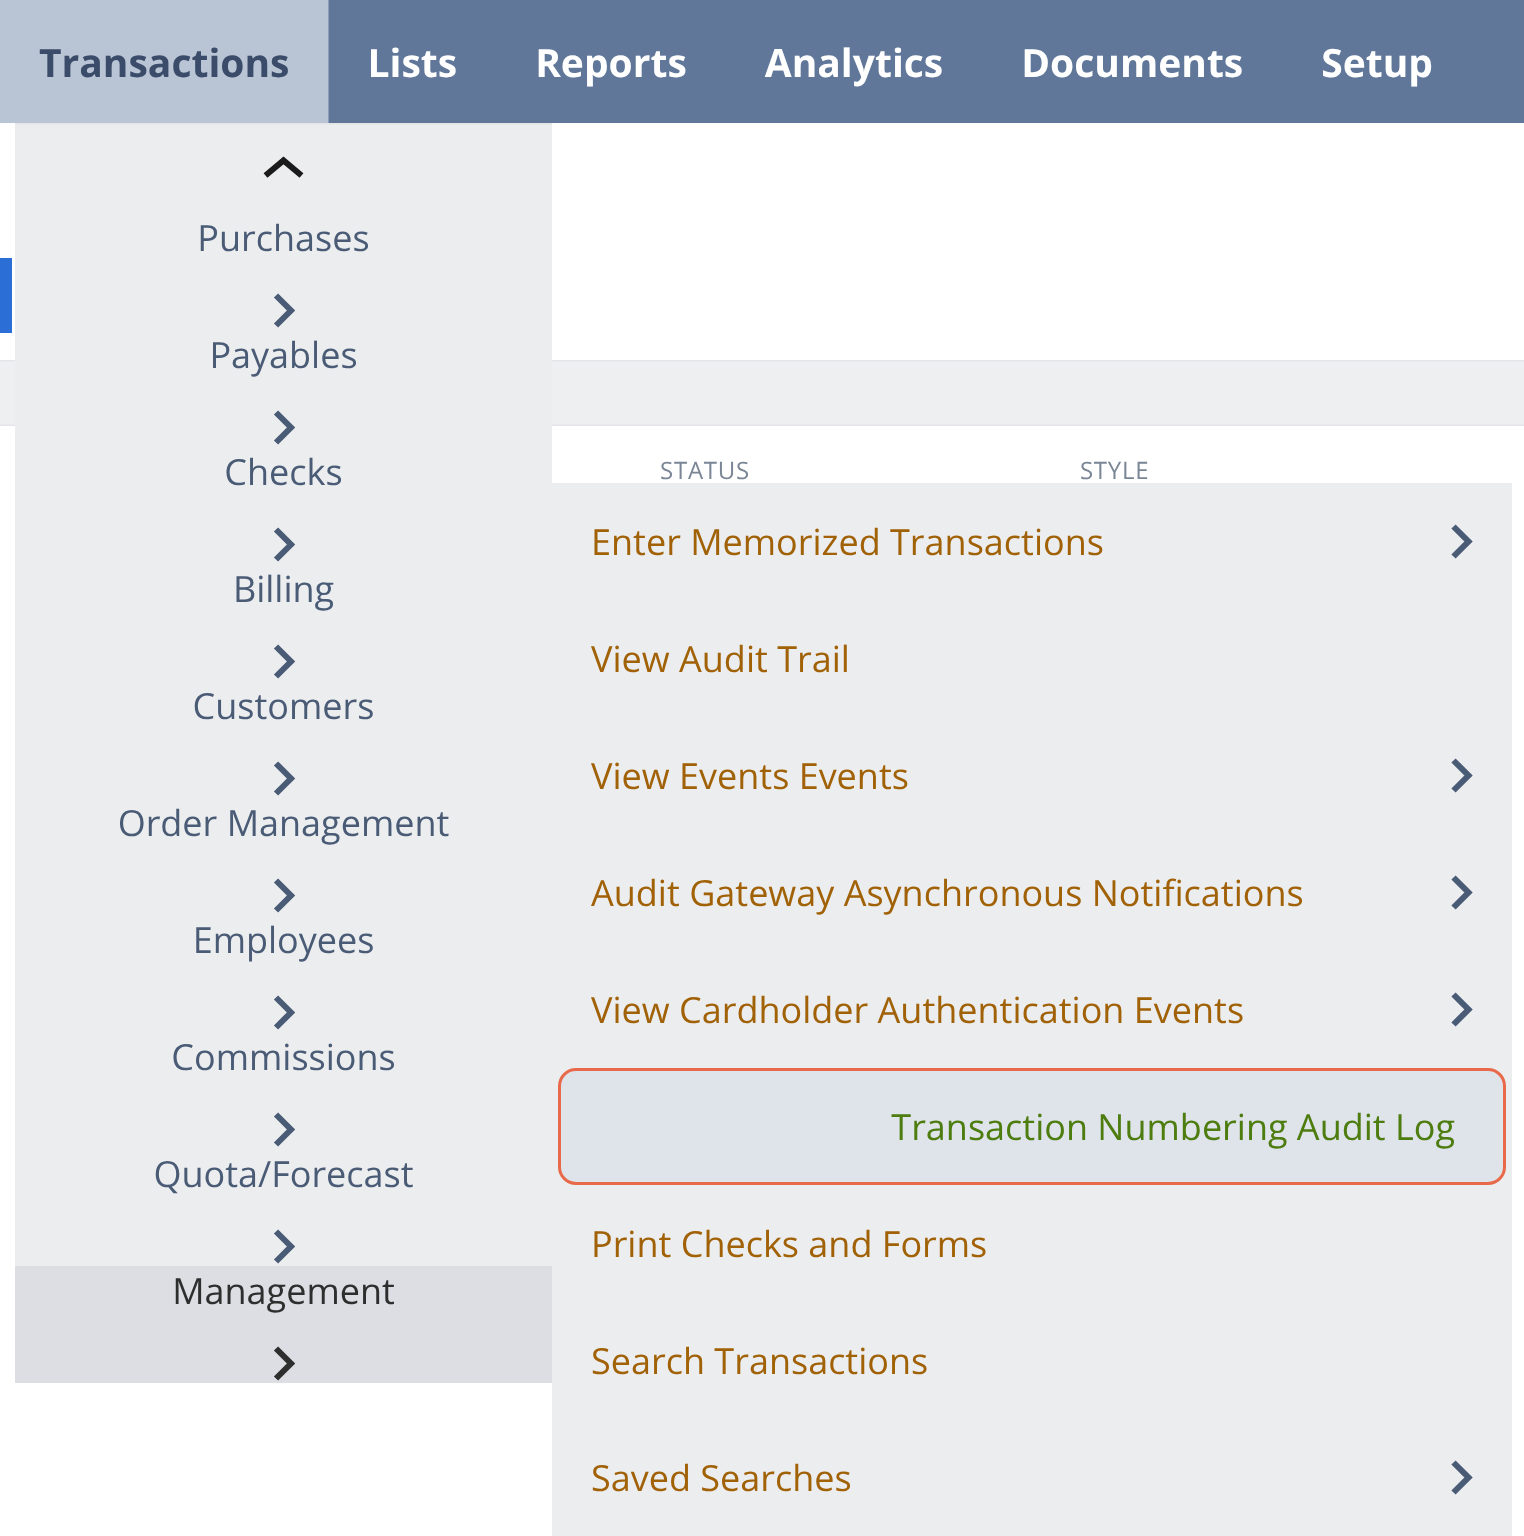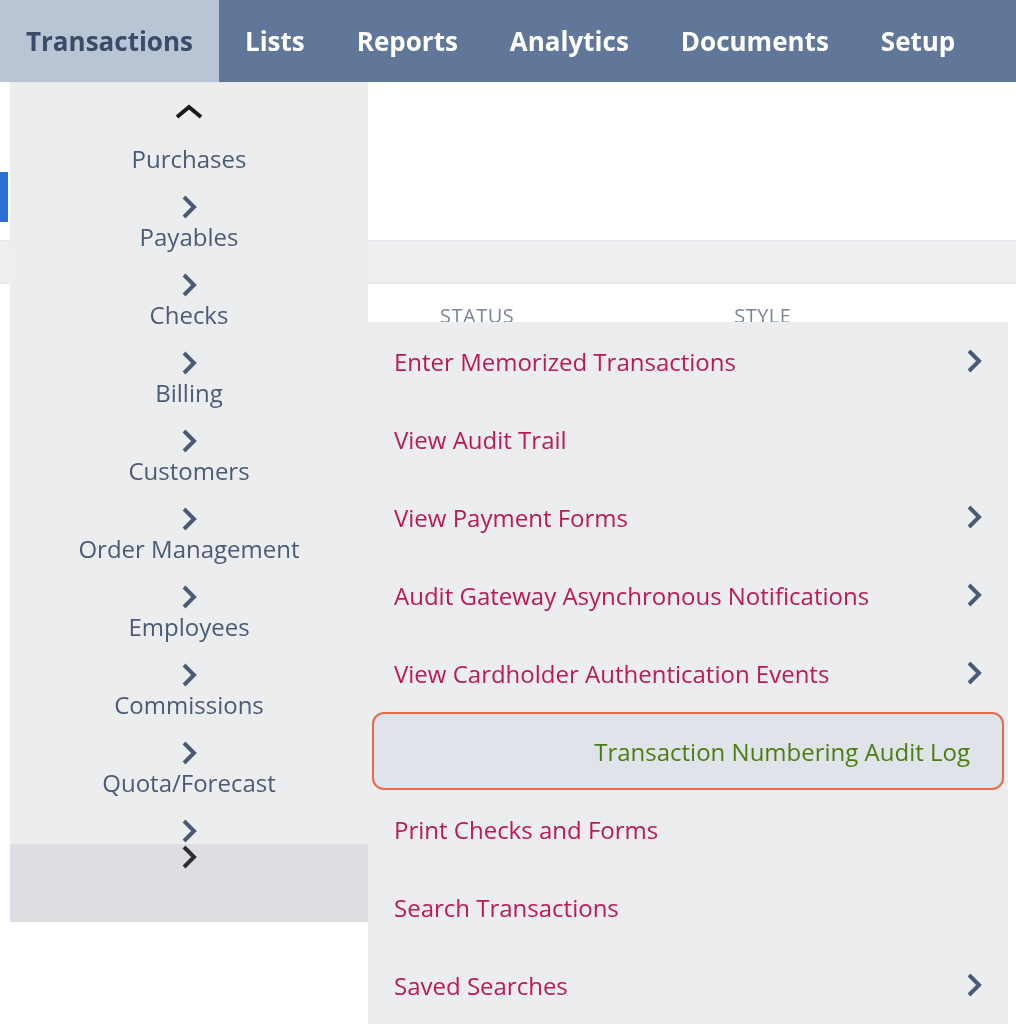--- a/index.html
+++ b/index.html
@@ -60,21 +60,21 @@
       border-bottom: 1px solid #e4e6e9;
     }
     .bg-headers {
       position: absolute;
       top: 220px;
       left: 0;
       right: 0;
       display: flex;
       padding: 0 10px;
       color: #7a8696;
-      font-size: 20px;
+      font-size: 16px;
       letter-spacing: 0.5px;
     }
     .bg-header { padding: 0 10px; }
     .bg-header.status-col { margin-left: 420px; }
     .bg-header.style-col { margin-left: 200px; }
     .dropdown1 {
       position: absolute;
       left: 10px;
       top: 82px;
       width: 358px;
@@ -116,21 +116,21 @@
       width: 640px;
       background: #ecedef;
       z-index: 20;
     }
     .sub-item {
       height: 78px;
       display: flex;
       align-items: center;
       justify-content: space-between;
       padding: 0 26px;
-      color: #be185d;
+      color: #a16207;
       font-size: 24px;
       font-weight: 400;
       cursor: pointer;
     }
     .sub-item.highlight {
       border: 2.5px solid #e86a4a;
       border-radius: 12px;
       background: #dfe3ea;
       color: #4d7c0f;
       margin: 0 4px;
@@ -225,39 +225,40 @@
         <path d="M3 3 L13 13 L3 23" fill="none" stroke-width="4"></path>
       </svg>
   </div>
   <div class="menu-item">
     <span>Quota/Forecast</span>
     <svg class="chev" viewBox="0 0 16 26">
         <path d="M3 3 L13 13 L3 23" fill="none" stroke-width="4"></path>
       </svg>
   </div>
   <div class="menu-item selected">
+    <span>Management</span>
     <svg class="chev" viewBox="0 0 16 26">
         <path d="M3 3 L13 13 L3 23" fill="none" stroke-width="4"></path>
       </svg>
   </div>
 </div>
 
 <div class="dropdown2">
   <div class="sub-item">
     <span>Enter Memorized Transactions</span>
     <svg class="chev" viewBox="0 0 16 26">
         <path d="M3 3 L13 13 L3 23" fill="none" stroke="#4a5b76" stroke-width="4"></path>
       </svg>
   </div>
   <div class="sub-item">
     <span>View Audit Trail</span>
     <span></span>
   </div>
   <div class="sub-item">
-    <span>View Payment Forms</span>
+    <span>View Events Events</span>
     <svg class="chev" viewBox="0 0 16 26">
         <path d="M3 3 L13 13 L3 23" fill="none" stroke="#4a5b76" stroke-width="4"></path>
       </svg>
   </div>
   <div class="sub-item">
     <span>Audit Gateway Asynchronous Notifications</span>
     <svg class="chev" viewBox="0 0 16 26">
         <path d="M3 3 L13 13 L3 23" fill="none" stroke="#4a5b76" stroke-width="4"></path>
       </svg>
   </div>

